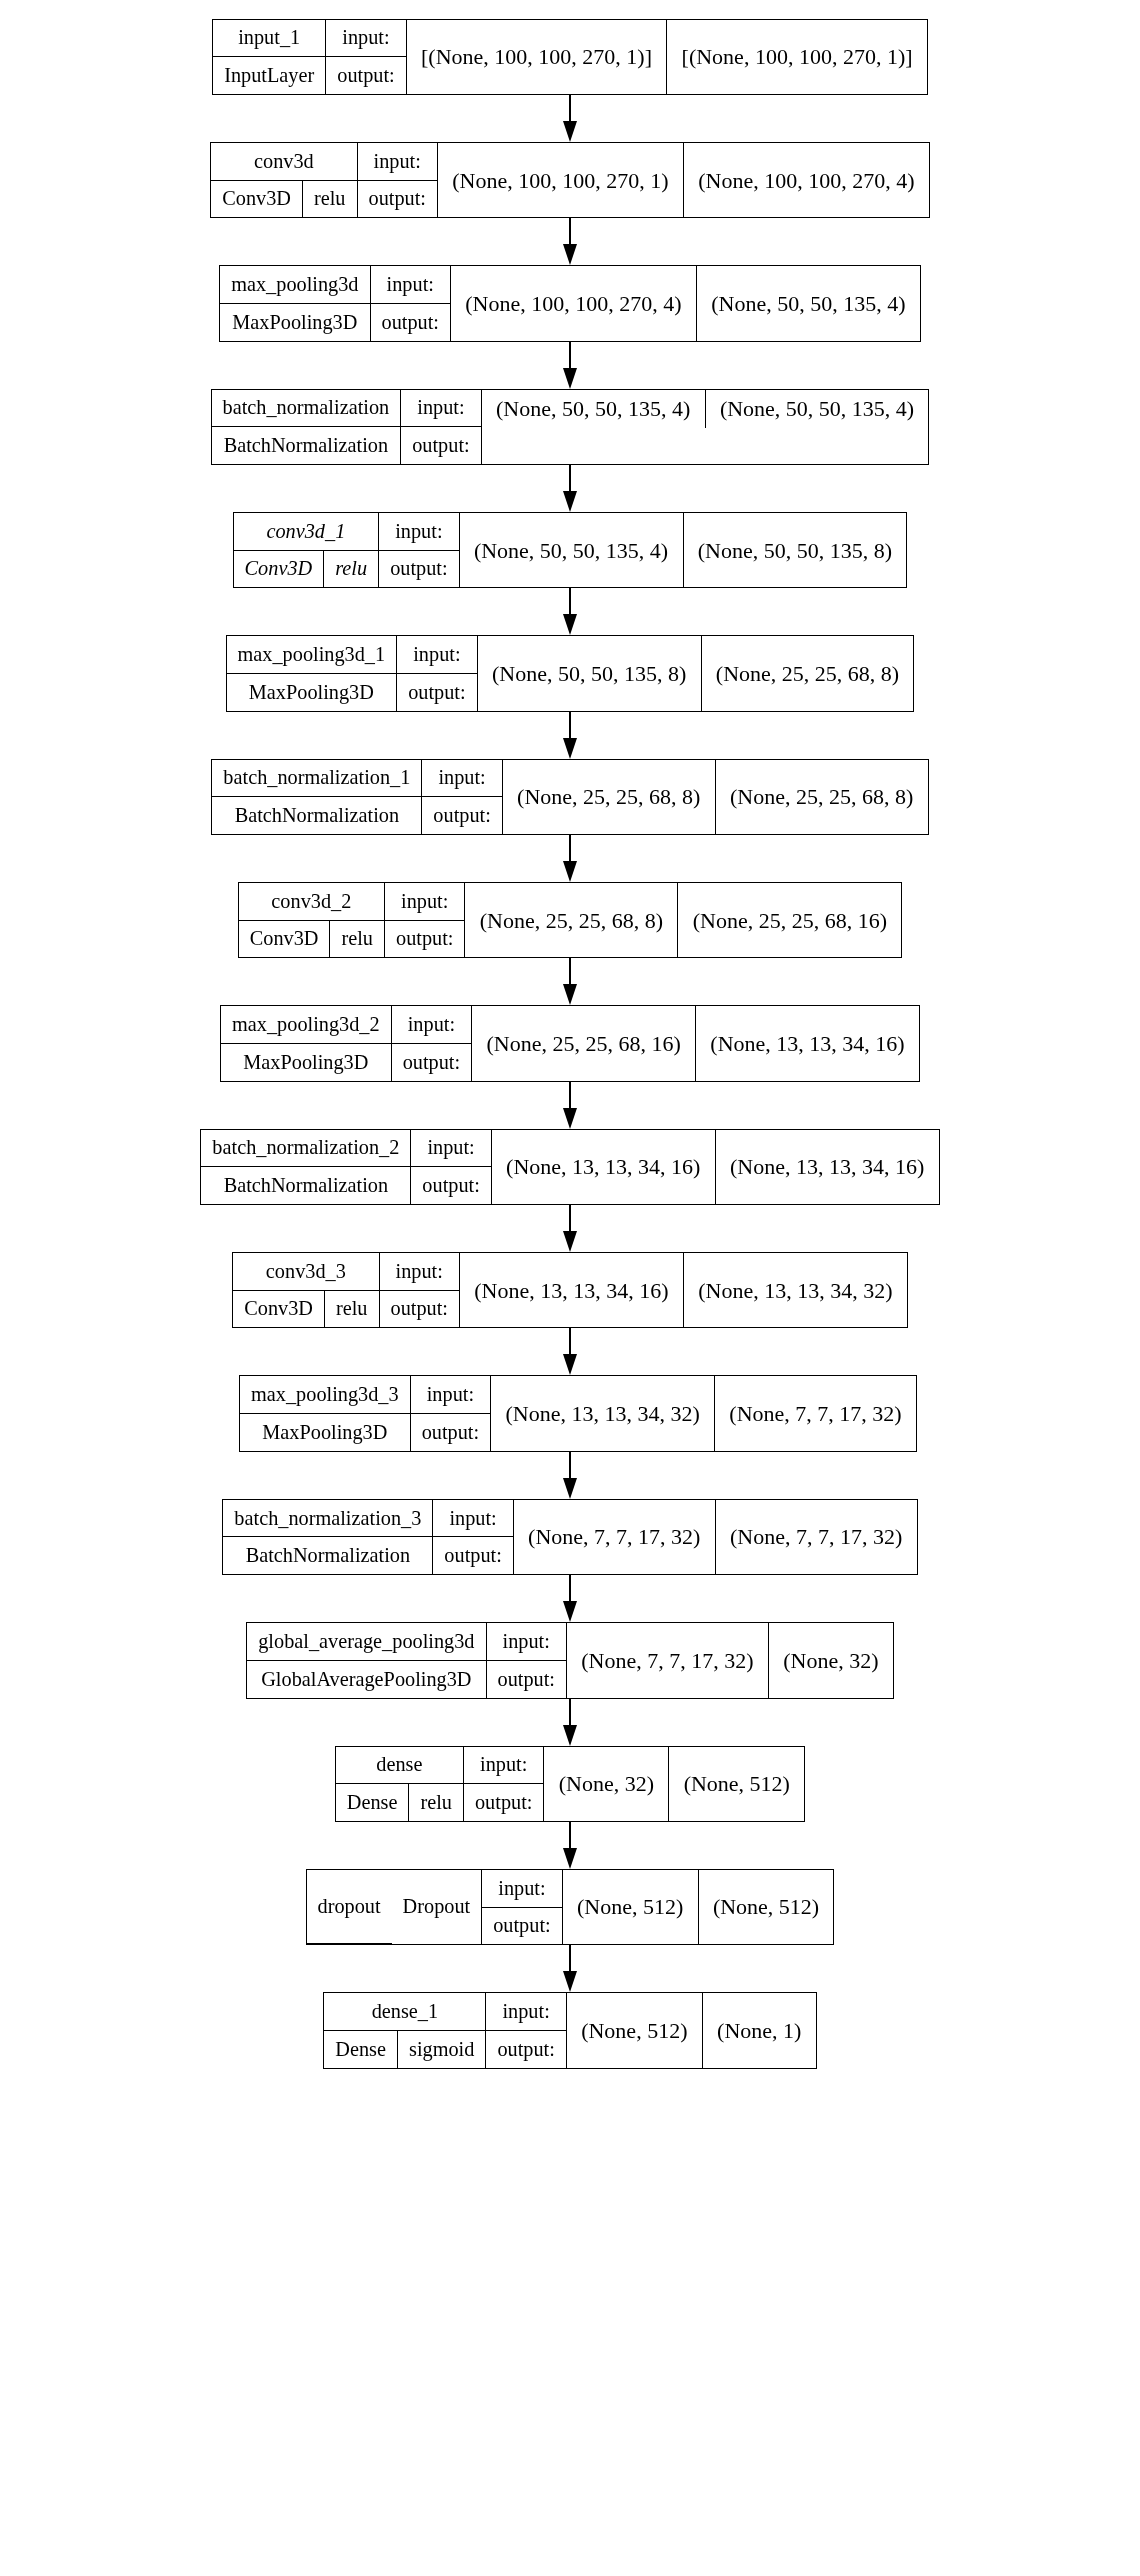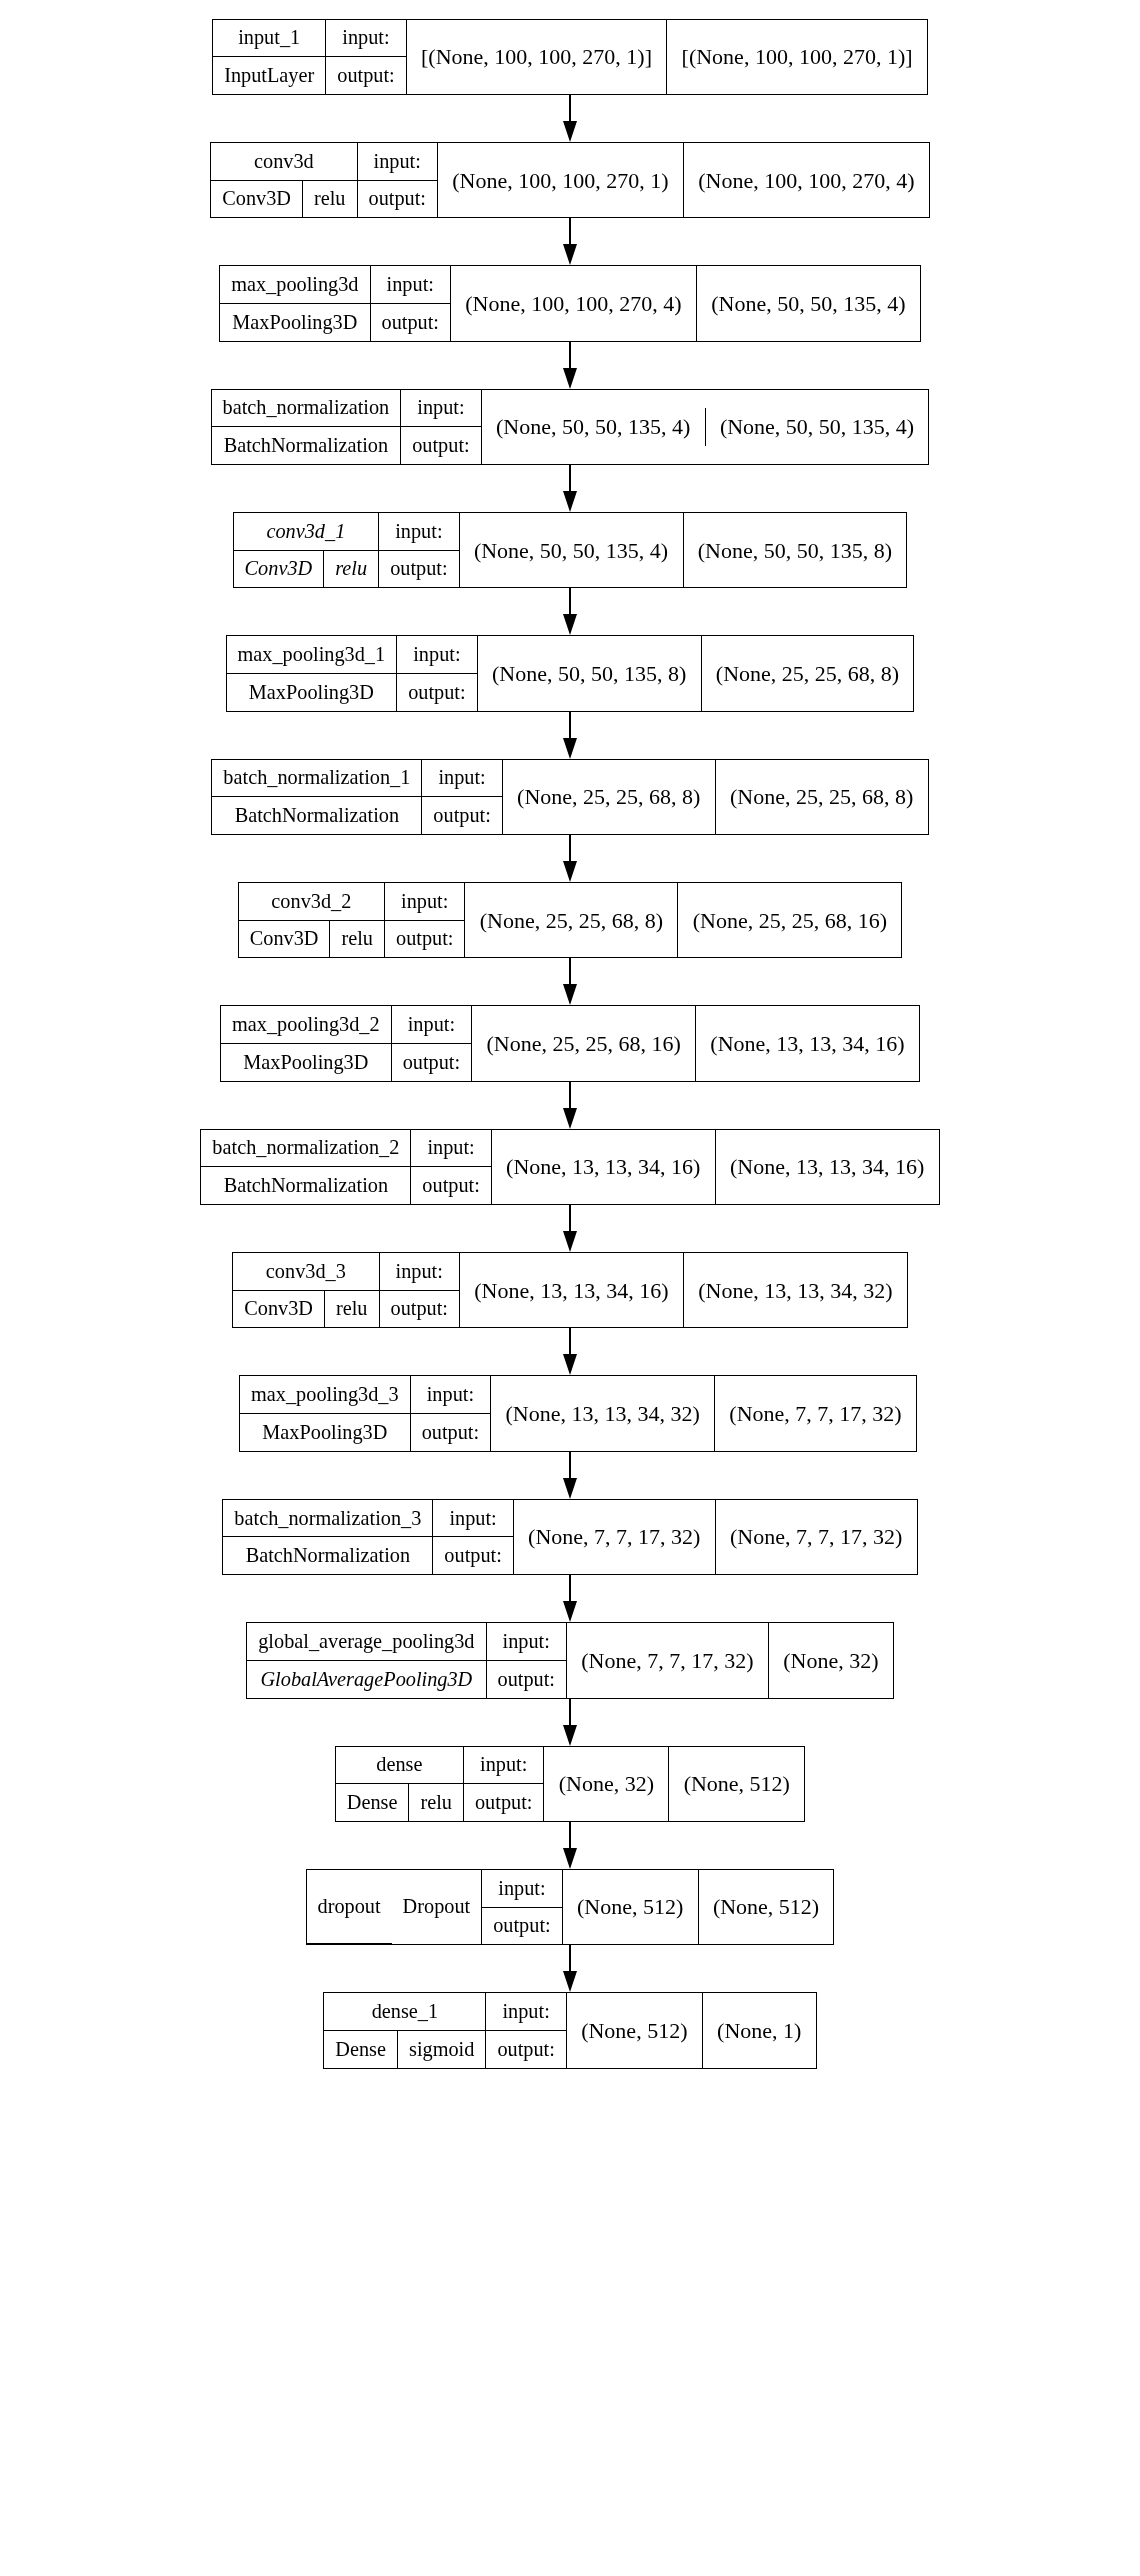--- a/index.html
+++ b/index.html
@@ -163,21 +163,21 @@
           </div>
           <div class="cell shape" rowspan="2" style="display: flex; align-items: center; justify-content: center; border-top: none; border-right: 1.6px solid rgb(0, 0, 0); border-bottom: none; border-left: none; border-image: initial;">(None, 100, 100, 270, 4)</div>
           <div class="cell shape" rowspan="2" style="display: flex; align-items: center; justify-content: center; border: none;">(None, 50, 50, 135, 4)</div>
         </div>
       </div>
       <div class="arrow">
         <div class="stem"></div>
         <div class="head"></div>
       </div>
       <div class="node-wrap">
-        <div class="node" style="display: flex; align-items: center;">
+        <div class="node" style="display: flex; align-items: flex-start;">
           <div style="display: flex; flex-direction: column; border-right: 1.6px solid rgb(0, 0, 0);">
             <div style="display: flex; border-bottom: 1.6px solid rgb(0, 0, 0); flex: 1 1 0%;">
               <div class="cell name" style="display: flex; align-items: center; justify-content: center; border: none; flex: 1 1 0%;">batch_normalization</div>
             </div>
             <div style="display: flex; flex: 1 1 0%;">
               <div class="cell cls" style="display: flex; align-items: center; justify-content: center; border: none; flex: 1 1 0%;">BatchNormalization</div>
             </div>
           </div>
           <div style="display: flex; flex-direction: column; border-right: 1.6px solid rgb(0, 0, 0);">
             <div class="cell io-label" style="display: flex; align-items: center; justify-content: center; border-top: none; border-right: none; border-bottom: 1.6px solid rgb(0, 0, 0); border-left: none; border-image: initial; flex: 1 1 0%;">input:</div>
@@ -392,21 +392,21 @@
         <div class="stem"></div>
         <div class="head"></div>
       </div>
       <div class="node-wrap">
         <div class="node" style="display: flex; align-items: stretch;">
           <div style="display: flex; flex-direction: column; border-right: 1.6px solid rgb(0, 0, 0);">
             <div style="display: flex; border-bottom: 1.6px solid rgb(0, 0, 0); flex: 1 1 0%;">
               <div class="cell name" style="display: flex; align-items: center; justify-content: center; border: none; flex: 1 1 0%;">global_average_pooling3d</div>
             </div>
             <div style="display: flex; flex: 1 1 0%;">
-              <div class="cell cls" style="display: flex; align-items: center; justify-content: center; border: none; flex: 1 1 0%; font-style: italic;">GlobalAveragePooling3D</div>
+              <div class="cell cls" style="display: flex; align-items: center; justify-content: center; border: none; flex: 1 1 0%;">GlobalAveragePooling3D</div>
             </div>
           </div>
           <div style="display: flex; flex-direction: column; border-right: 1.6px solid rgb(0, 0, 0);">
             <div class="cell io-label" style="display: flex; align-items: center; justify-content: center; border-top: none; border-right: none; border-bottom: 1.6px solid rgb(0, 0, 0); border-left: none; border-image: initial; flex: 1 1 0%;">input:</div>
             <div class="cell io-label" style="display: flex; align-items: center; justify-content: center; border: none; flex: 1 1 0%;">output:</div>
           </div>
           <div class="cell shape" rowspan="2" style="display: flex; align-items: center; justify-content: center; border-top: none; border-right: 1.6px solid rgb(0, 0, 0); border-bottom: none; border-left: none; border-image: initial;">(None, 7, 7, 17, 32)</div>
           <div class="cell shape" rowspan="2" style="display: flex; align-items: center; justify-content: center; border: none;">(None, 32)</div>
         </div>
       </div>

